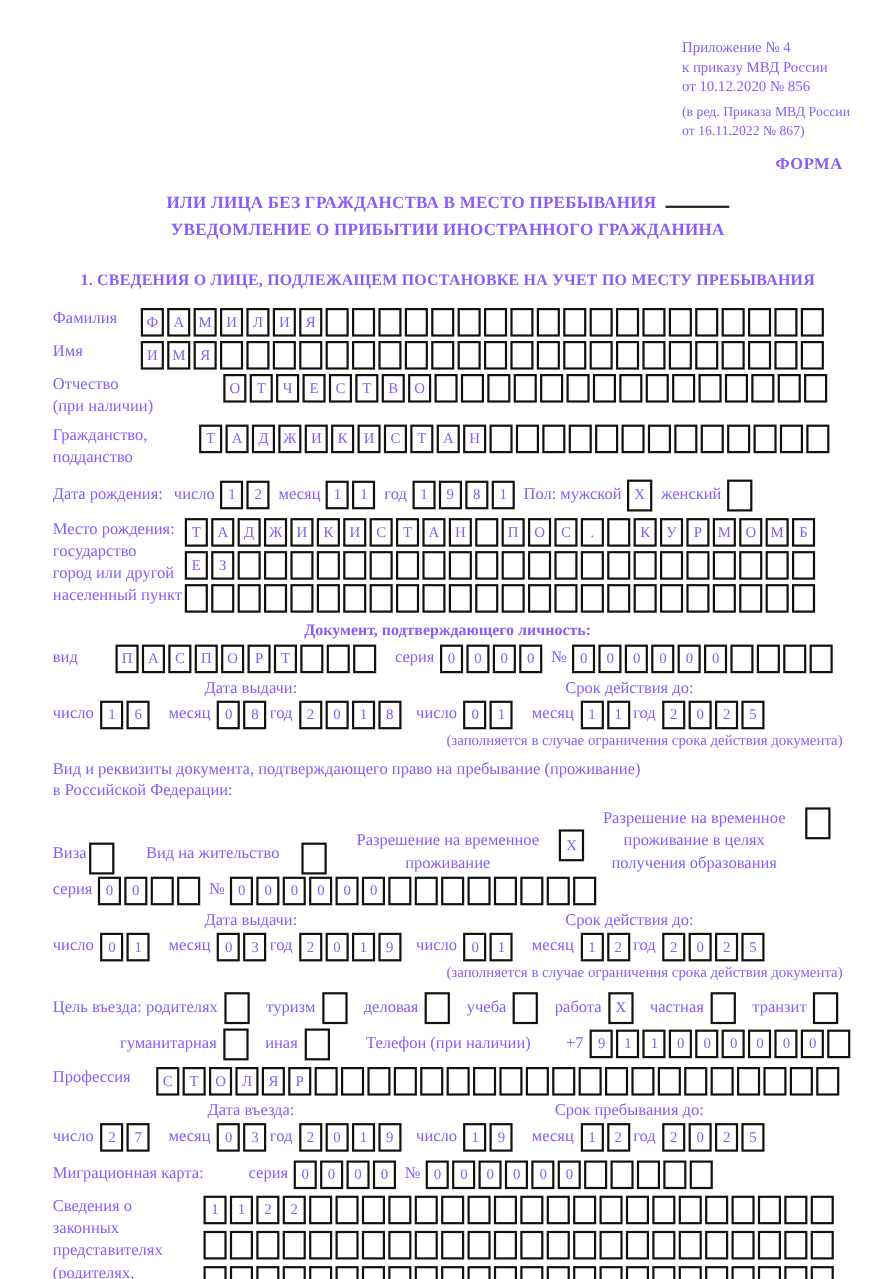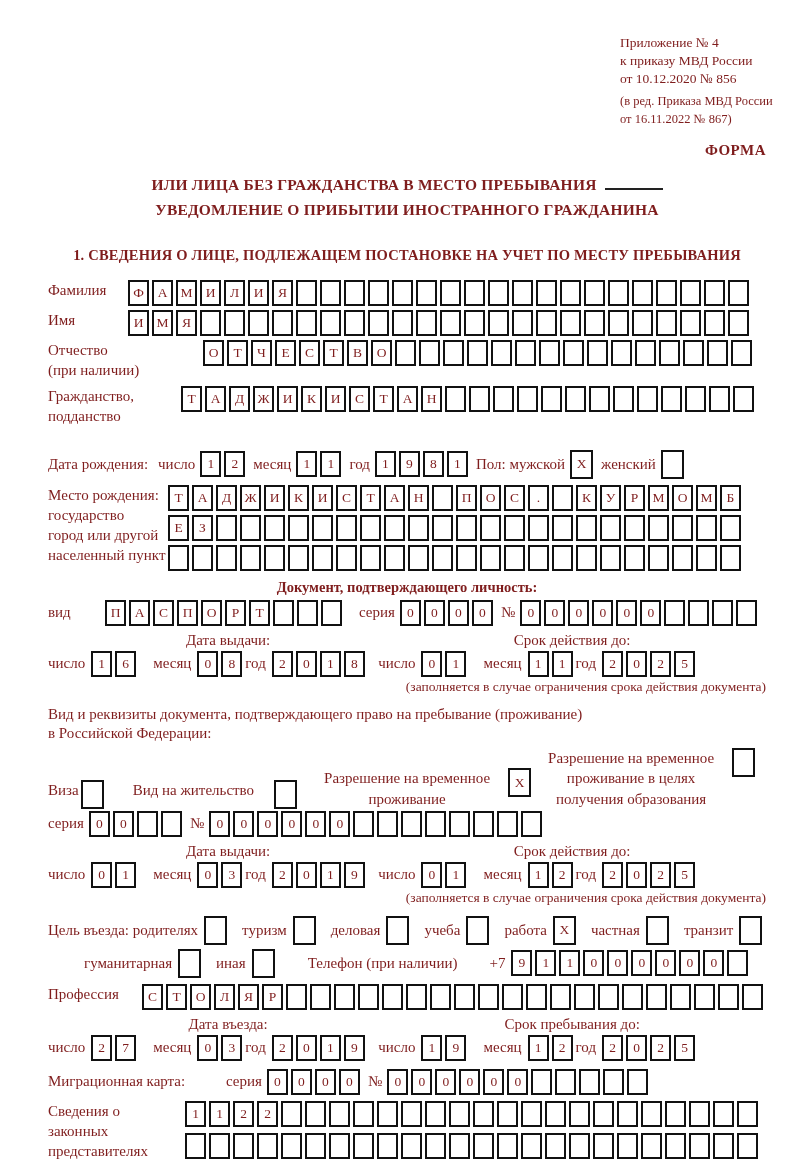--- a/index.html
+++ b/index.html
@@ -1,17 +1,17 @@
 <!DOCTYPE html>
 <html><head>
 <meta charset="utf-8">
 <style>
   html,body{margin:0;padding:0;background:#888;}
   .page{
-    width:800px;height:1163px;background:#ffffff;color:#7f1d1d;
+    width:800px;height:1163px;background:#ffffff;color:#8b5cf6;
     font-family:"Liberation Serif","DejaVu Serif",serif;
     font-size:15px;box-sizing:border-box;
     padding:34px 34px 10px 48px;position:relative;overflow:hidden;
   }
   .appendix{margin-left:572px;width:200px;font-size:13.5px;line-height:1.45;}
   .appendix .edition{font-size:12.5px;margin-top:3px;line-height:1.45;}
   .forma{text-align:right;font-weight:bold;font-size:15px;margin-top:14px;letter-spacing:.5px;}
   .title{ text-align:center;font-weight:bold;font-size:15.5px;line-height:1.6;margin-top:14px;letter-spacing:.2px;}
   .title-blank{display:inline-block;width:58px;border-bottom:2px solid #222;height:14px;margin-left:8px;}
   .section-heading{text-align:center;font-weight:bold;font-size:14.5px;margin-top:24px;letter-spacing:.2px;}
@@ -37,21 +37,21 @@
   .date-line .gap{margin-left:14px;}
   .note{text-align:right;font-size:13.5px;margin-top:2px;}
   .residence-line{margin-top:8px;line-height:1.5;}
   .cb-row{display:flex;align-items:flex-end;margin-top:6px;}
   .cb-item{display:flex;align-items:flex-start;margin-right:14px;}
   .cb-item .label{margin-right:8px;}
   .cb-item .center{text-align:center;}
   .purpose-row{display:flex;align-items:center;margin-top:10px;margin-bottom:4px;}
   .purpose-row .txt{margin-right:6px;white-space:nowrap;}
   .purpose-row .cbx{margin-right:12px;}
-  .indent{margin-left:36px;}
+  .indent{margin-left:61px;}
   .stack-rows .cells{margin-bottom:4px;}
 </style>
 </head>
 <body>
 
 <div class="page">
 
   <div class="appendix">
     <div class="label">Приложение № 4
 к приказу МВД России
@@ -191,21 +191,21 @@
           <span class="cell"></span>
           <span class="cell"></span>
           <span class="cell"></span>
           <span class="cell"></span>
           <span class="cell"></span>
           <span class="cell"></span>
           <span class="cell"></span>
         </div>
     </div>
 
-    <div class="row inline" style="margin-top:18px">
+    <div class="row inline" style="margin-top:4px">
       <span class="txt" style="margin-left:0">Дата рождения:</span>
       <span class="txt">число</span>
       <span class="cells">
           <span class="cell">1</span>
           <span class="cell">2</span>
         </span>
       <span class="txt">месяц</span>
       <span class="cells">
           <span class="cell">1</span>
           <span class="cell">1</span>

